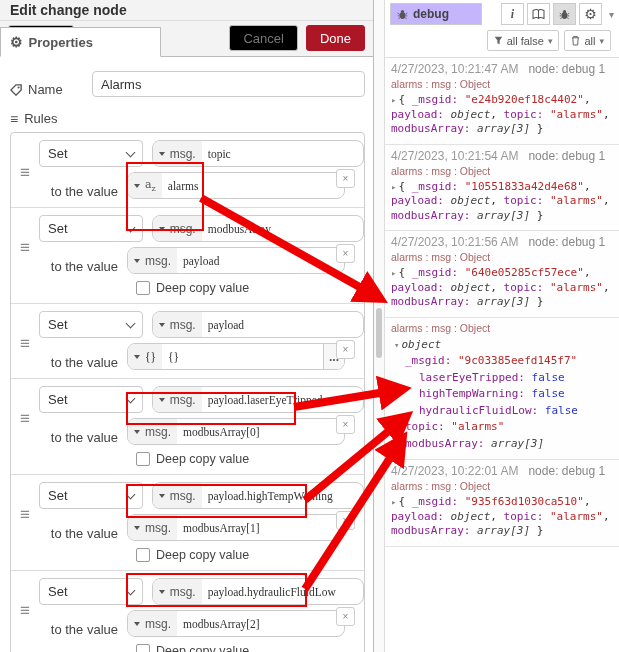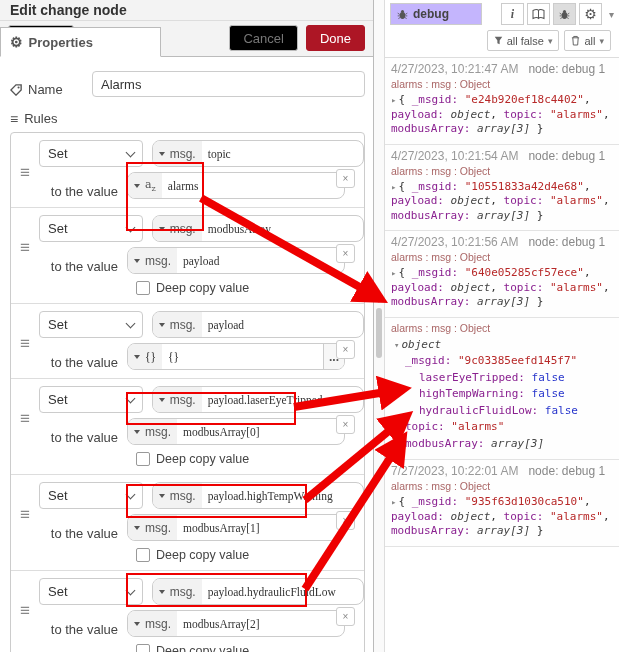--- a/index.html
+++ b/index.html
@@ -426,21 +426,21 @@
         <div class="line pl1"><span class="k">_msgid: </span><span class="s">"9c03385eefd145f7"</span></div>
         <div class="line pl3"><span class="k">laserEyeTripped: </span><span class="b">false</span></div>
         <div class="line pl3"><span class="k">highTempWarning: </span><span class="b">false</span></div>
         <div class="line pl3"><span class="k">hydraulicFluidLow: </span><span class="b">false</span></div>
         <div class="line pl1"><span class="k">topic: </span><span class="s">"alarms"</span></div>
         <div class="line pl1"><span class="k">modbusArray: </span><span class="it">array[3]</span></div>
       </div>
     </div>
 
     <div class="dbg-msg">
-      <div class="meta-row"><span>7/27/2023, 10:22:01 AM</span><span class="node-lbl">node: debug 1</span></div>
+      <div class="meta-row"><span>4/27/2023, 10:22:01 AM</span><span class="node-lbl">node: debug 1</span></div>
       <div class="dbg-path">alarms : msg : Object</div>
       <div class="dbg-body"><span class="tgl">▸</span><span>{ </span><span class="k">_msgid: </span><span class="s">"935f63d1030ca510"</span><span>, </span><span class="k">payload: </span><span class="it">object</span><span>, </span><span class="k">topic: </span><span class="s">"alarms"</span><span>, </span><span class="k">modbusArray: </span><span class="it">array[3]</span><span> }</span></div>
     </div>
 
   </div>
 </div>
 
 <div class="red-box" style="left:126px;top:162px;width:74px;height:65px"></div>
 <div class="red-box" style="left:126px;top:392px;width:166px;height:29px"></div>
 <div class="red-box" style="left:126px;top:484px;width:177px;height:30px"></div>

